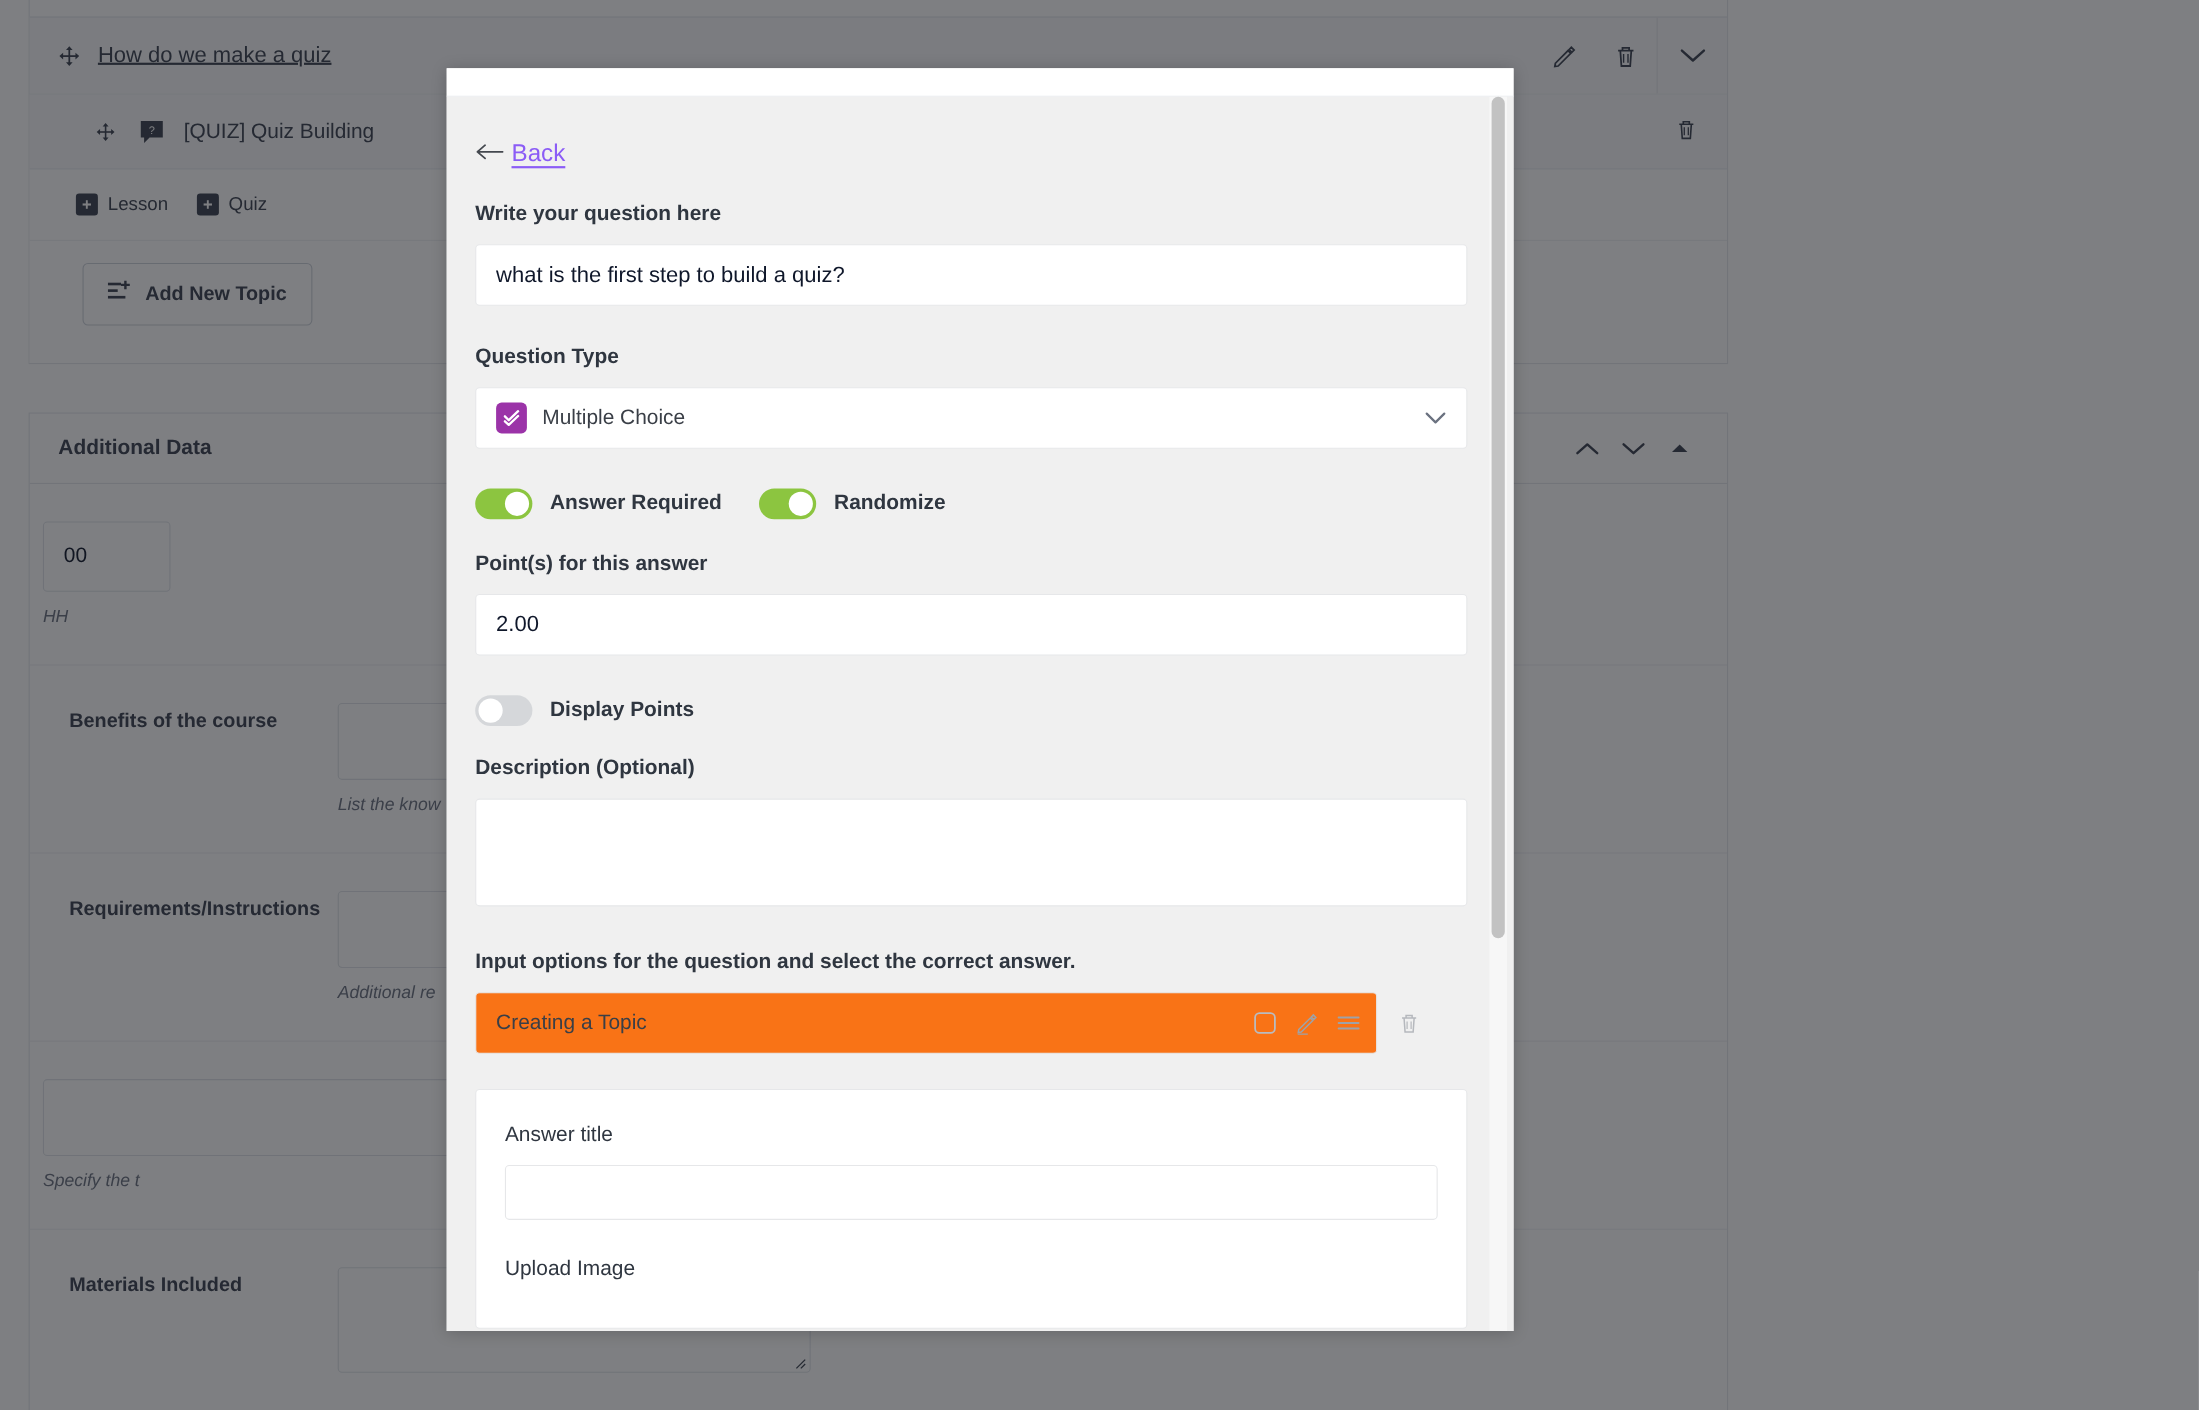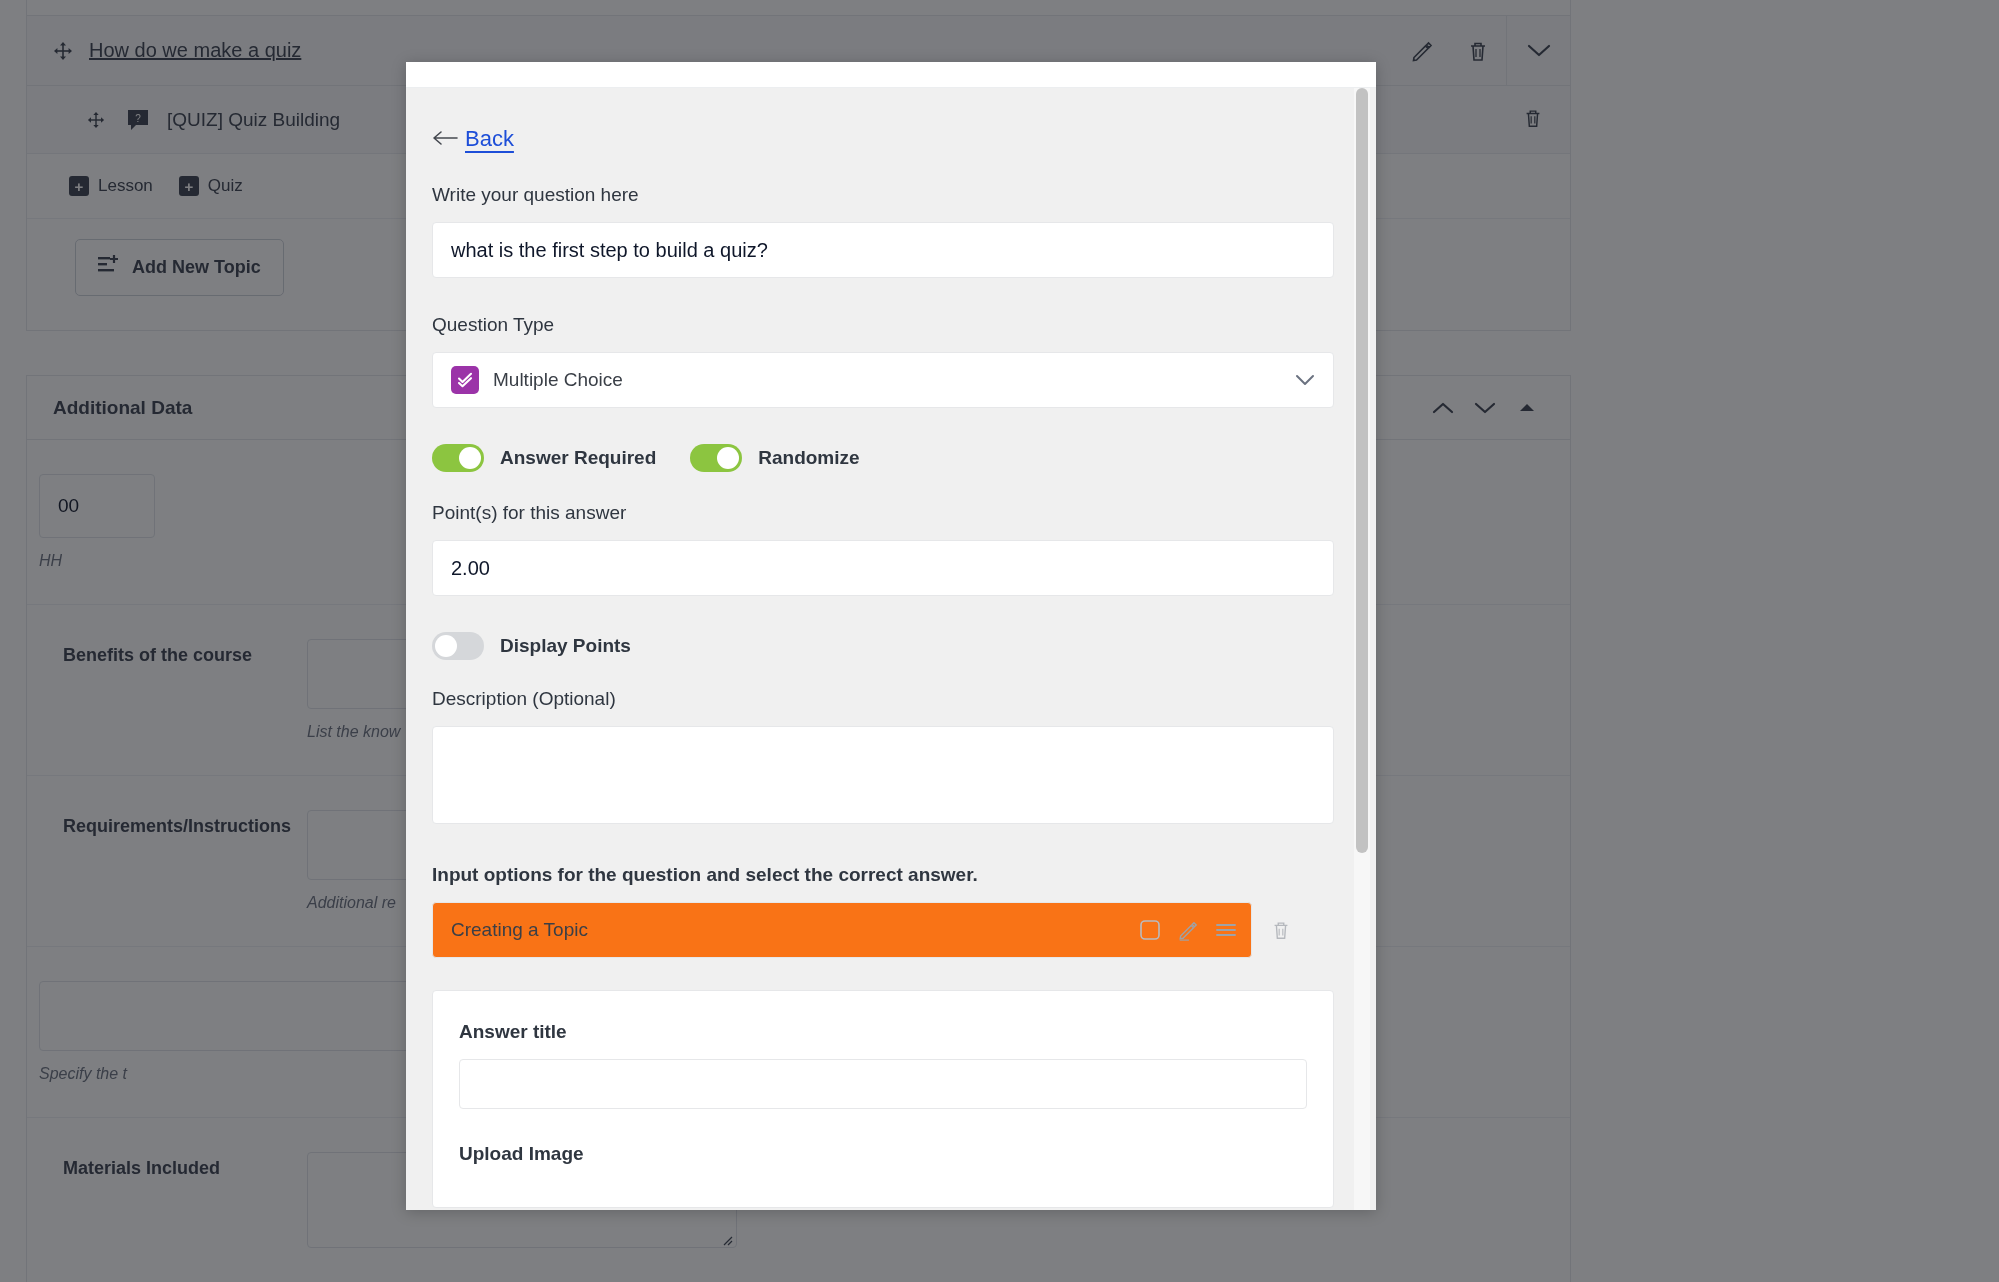--- a/index.html
+++ b/index.html
@@ -229,30 +229,30 @@
   }
   #modal-inner {
     padding: 38px 42px 0 26px;
   }
 
   .back-link {
     display: inline-flex;
     align-items: center;
     gap: 7px;
     font-size: 22px;
-    color: #1d4ed8;
+    color: #8b5cf6;
     text-decoration: underline;
     text-underline-offset: 5px;
     cursor: pointer;
     margin-bottom: 32px;
   }
 
   .m-label {
     font-size: 19px;
-    font-weight: normal;
+    font-weight: bold;
     color: #2f3640;
     margin-bottom: 16px;
     margin-top: 0;
   }
 
   .m-input {
     background: #ffffff;
     border: 1px solid #e6e7e9;
     border-radius: 4px;
     height: 56px;
@@ -353,21 +353,21 @@
   .answer-card {
     background: #ffffff;
     border: 1px solid #e6e7e9;
     border-radius: 4px;
     margin-top: 32px;
     padding: 30px 26px 26px 26px;
     width: 100%;
   }
   .ac-label {
     font-size: 19px;
-    font-weight: bold;
+    font-weight: normal;
     color: #2f3640;
     margin-bottom: 16px;
   }
   .ac-input {
     border: 1px solid #e6e7e9;
     border-radius: 4px;
     height: 50px;
     background: #ffffff;
     width: 100%;
     margin-bottom: 34px;

